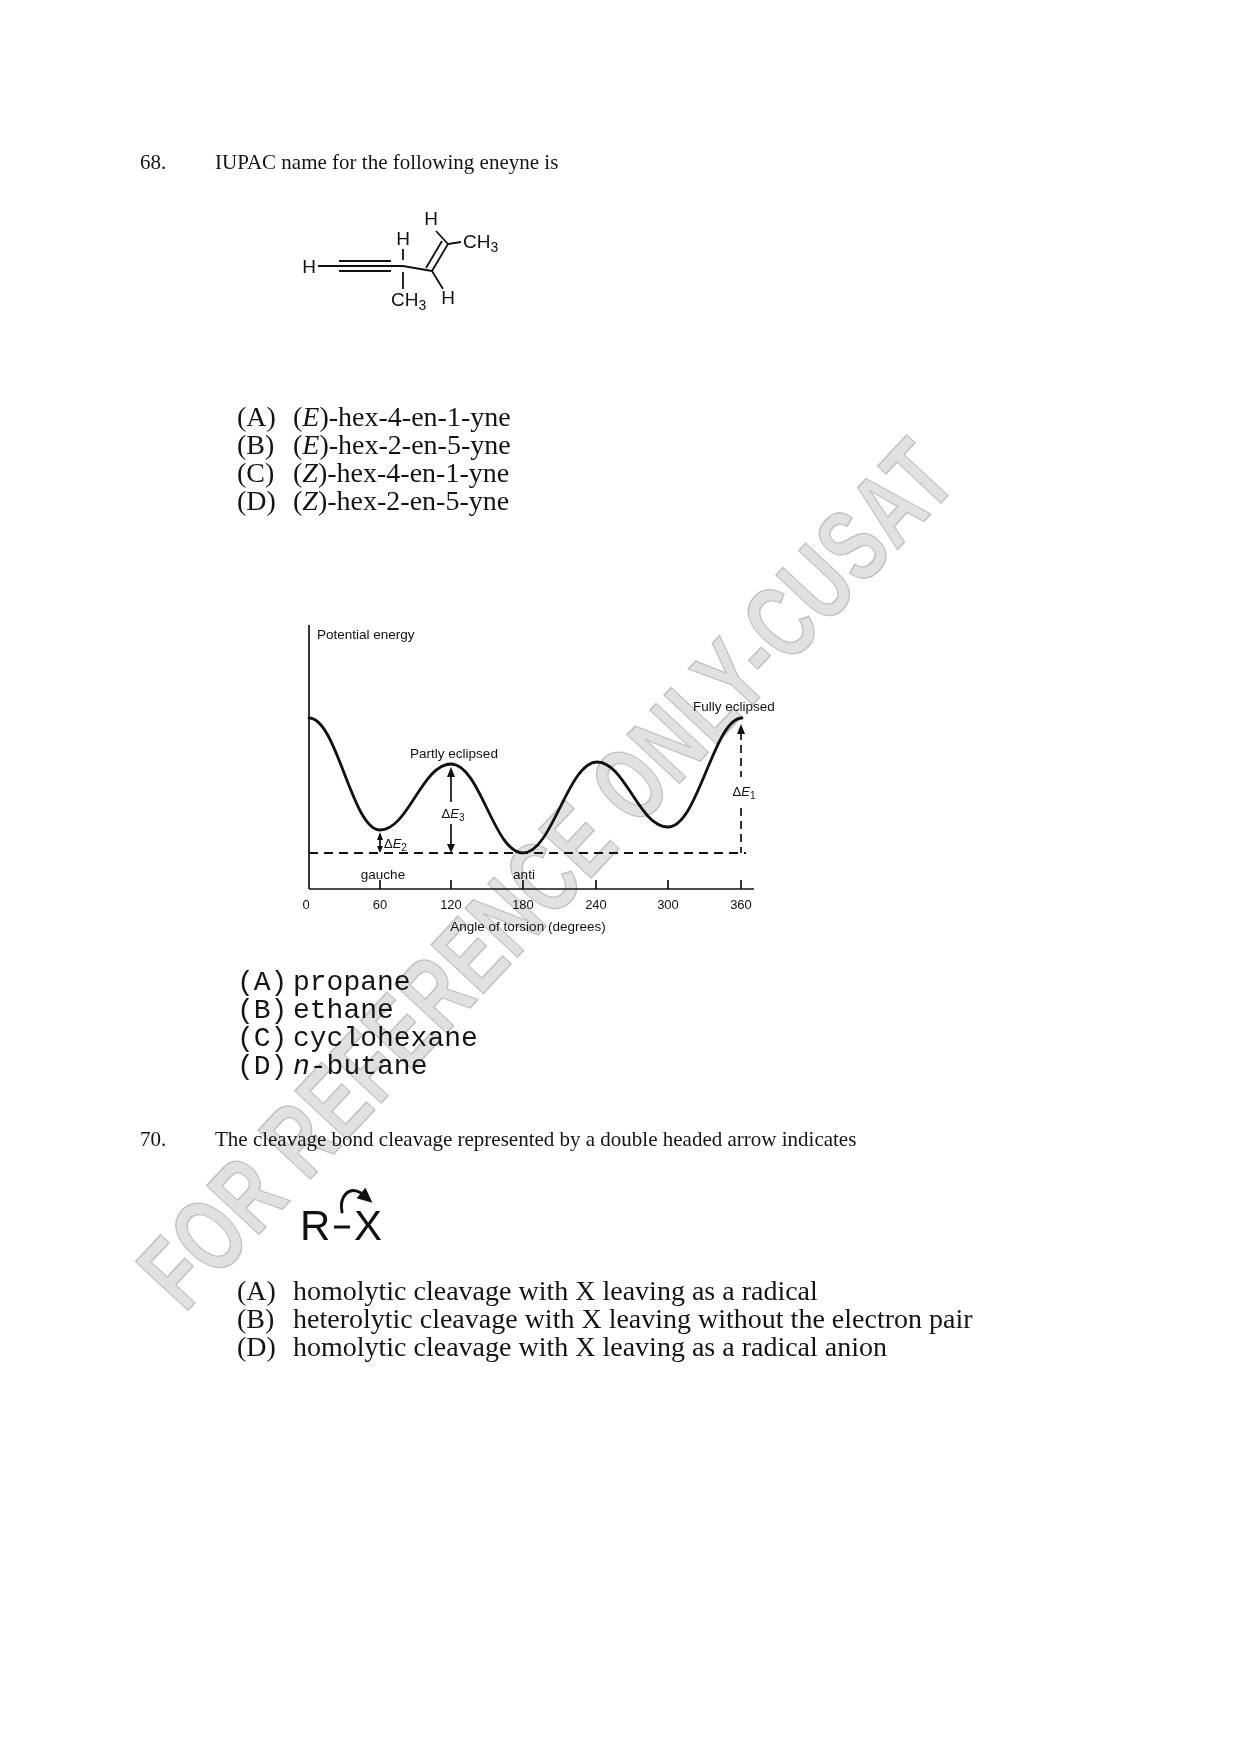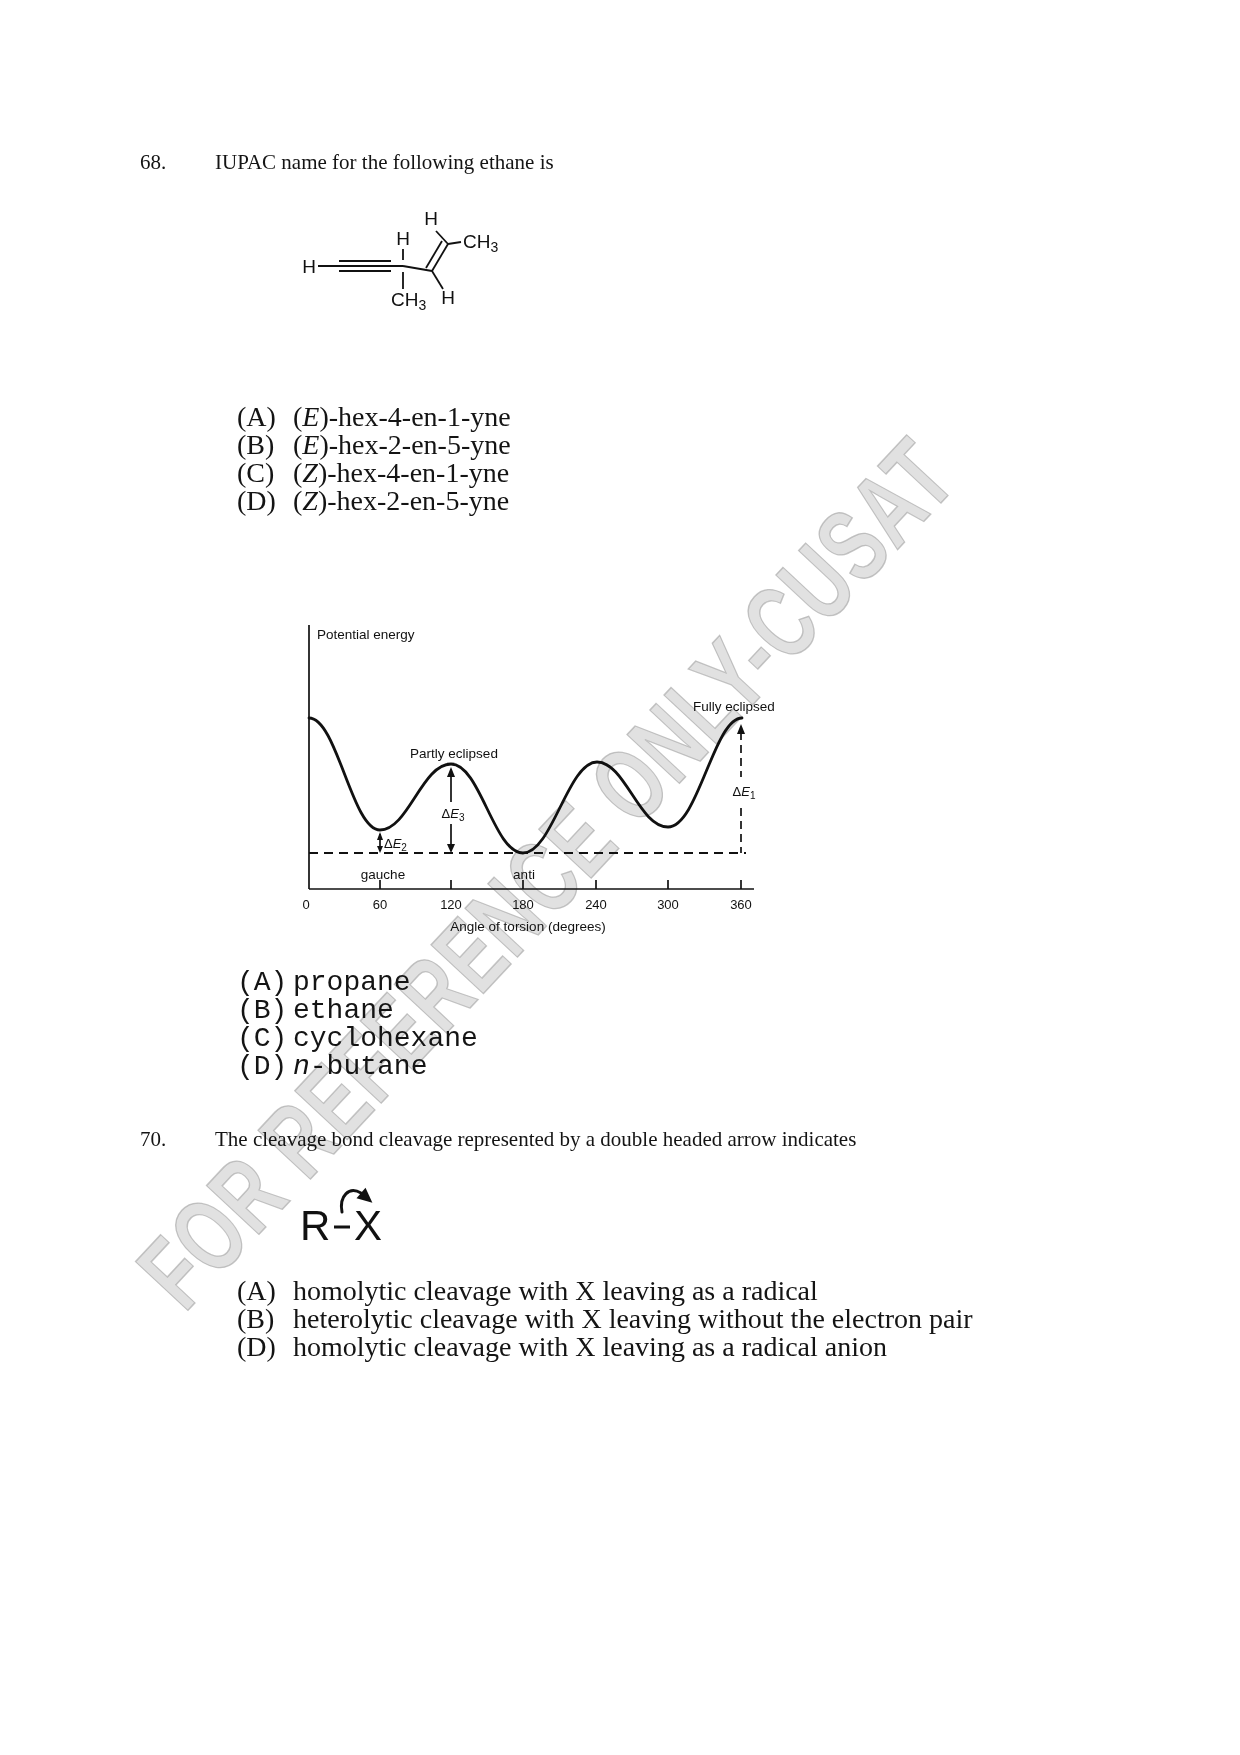--- a/index.html
+++ b/index.html
@@ -36,21 +36,21 @@
 
 <div class="page">
 
   <div class="watermark">
     <span class="watermark-inner">FOR REFERENCE ONLY-CUSAT</span>
   </div>
 
   <div class="content">
 
     <div class="qrow" style="top:150px;">
-      <span class="qnum">68.</span><span>IUPAC name for the following ethane is</span>
+      <span class="qnum">68.</span><span>IUPAC name for the following eneyne is</span>
     </div>
 
     <svg style="left:295px; top:205px;" width="215" height="110" viewBox="0 0 215 110">
 
       <text x="14" y="68" font-size="19" text-anchor="middle">H</text>
       <line class="stroke" x1="23" y1="61" x2="108" y2="61" stroke-width="1.8"></line>
       <line class="stroke" x1="44" y1="56" x2="96" y2="56" stroke-width="1.8"></line>
       <line class="stroke" x1="44" y1="66" x2="96" y2="66" stroke-width="1.8"></line>
 
       <line class="stroke" x1="108" y1="55" x2="108" y2="44" stroke-width="1.8"></line>

